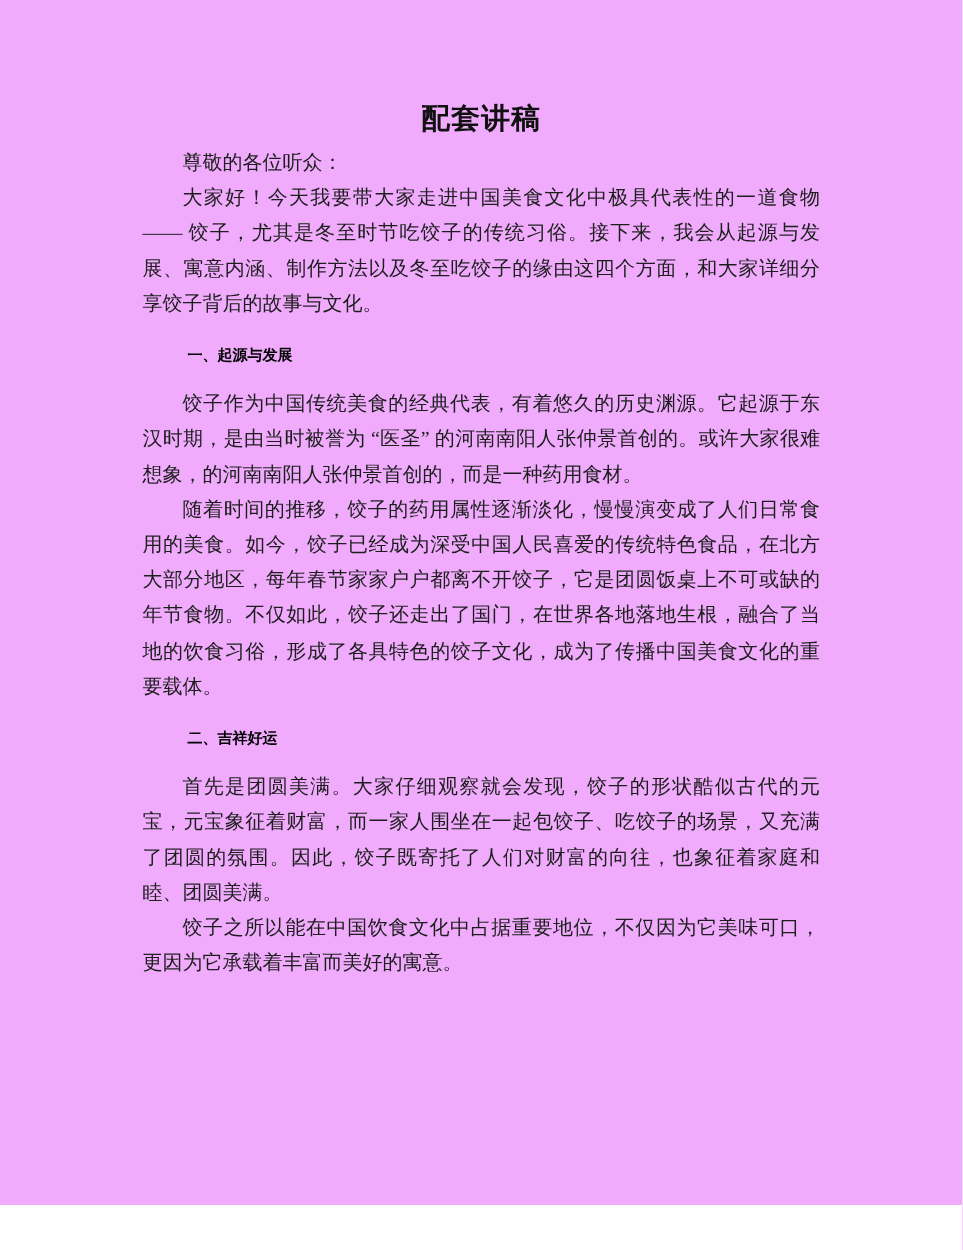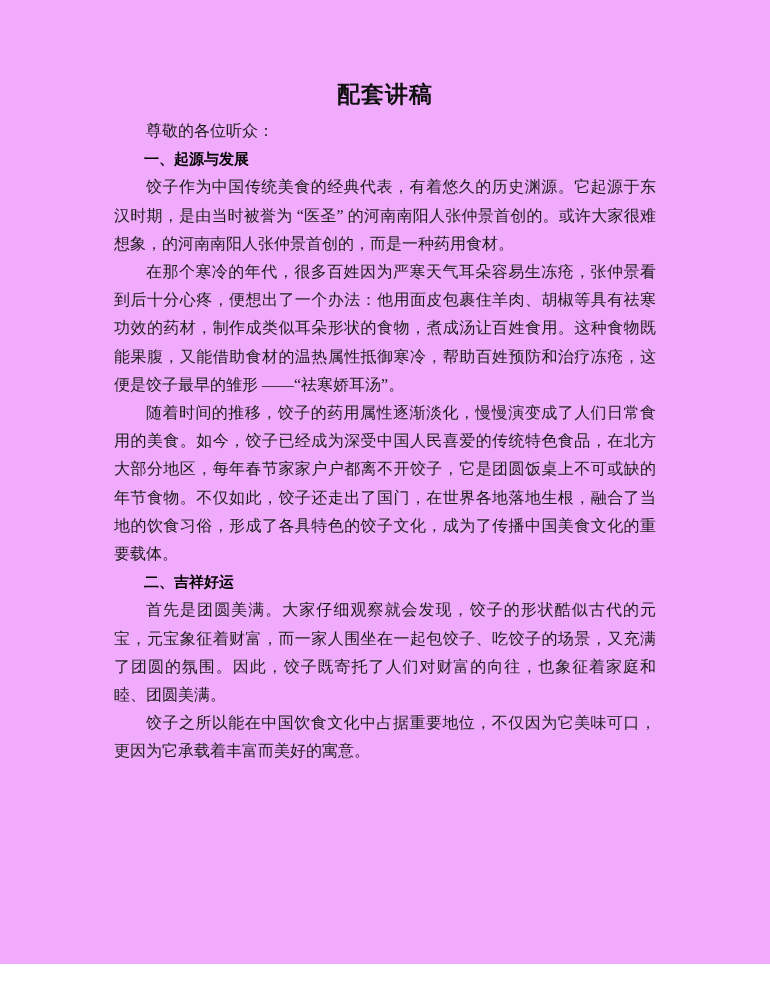--- a/index.html
+++ b/index.html
@@ -46,42 +46,42 @@
     text-justify: inter-ideograph;
     margin: 0;
     text-indent: 2em;
     color: #1d1d1d;
     word-break: break-all;
   }
   .para.first-body {
     margin-top: 5px;
   }
   .heading {
-    font-size: 15px;
+    font-size: 12px;
     line-height: 28.2px;
     font-weight: bold;
     text-indent: 2em;
-    margin: 0;
+    margin: 12px;
     color: #000000;
   }
   .spacer-bottom {
     height: 160px;
   }
 </style>
 </head>
 <body>
 
 <div class="page">
   <div class="content">
     <h1 class="doc-title">配套讲稿</h1>
     <div id="body-blocks">
         <p class="para first-body">尊敬的各位听众：</p>
+        <p class="para">大家好！今天我要带大家走进中国美食文化中极具代表性的一道食物 —— 饺子，尤其是冬至时节吃饺子的传统习俗。接下来，我会从起源与发展、寓意内涵、制作方法以及冬至吃饺子的缘由这四个方面，和大家详细分享饺子背后的故事与文化。</p>
         <p class="heading">一、起源与发展</p>
         <p class="para">饺子作为中国传统美食的经典代表，有着悠久的历史渊源。它起源于东汉时期，是由当时被誉为 “医圣” 的河南南阳人张仲景首创的。或许大家很难想象，的河南南阳人张仲景首创的，而是一种药用食材。</p>
-        <p class="para">在那个寒冷的年代，很多百姓因为严寒天气耳朵容易生冻疮，张仲景看到后十分心疼，便想出了一个办法：他用面皮包裹住羊肉、胡椒等具有祛寒功效的药材，制作成类似耳朵形状的食物，煮成汤让百姓食用。这种食物既能果腹，又能借助食材的温热属性抵御寒冷，帮助百姓预防和治疗冻疮，这便是饺子最早的雏形 ——“祛寒娇耳汤”。</p>
         <p class="para">随着时间的推移，饺子的药用属性逐渐淡化，慢慢演变成了人们日常食用的美食。如今，饺子已经成为深受中国人民喜爱的传统特色食品，在北方大部分地区，每年春节家家户户都离不开饺子，它是团圆饭桌上不可或缺的年节食物。不仅如此，饺子还走出了国门，在世界各地落地生根，融合了当地的饮食习俗，形成了各具特色的饺子文化，成为了传播中国美食文化的重要载体。</p>
         <p class="heading">二、吉祥好运</p>
         <p class="para">首先是团圆美满。大家仔细观察就会发现，饺子的形状酷似古代的元宝，元宝象征着财富，而一家人围坐在一起包饺子、吃饺子的场景，又充满了团圆的氛围。因此，饺子既寄托了人们对财富的向往，也象征着家庭和睦、团圆美满。</p>
         <p class="para">饺子之所以能在中国饮食文化中占据重要地位，不仅因为它美味可口，更因为它承载着丰富而美好的寓意。</p>
       </div>
     <div class="spacer-bottom"></div>
   </div>
 </div>
 
 </body></html>

